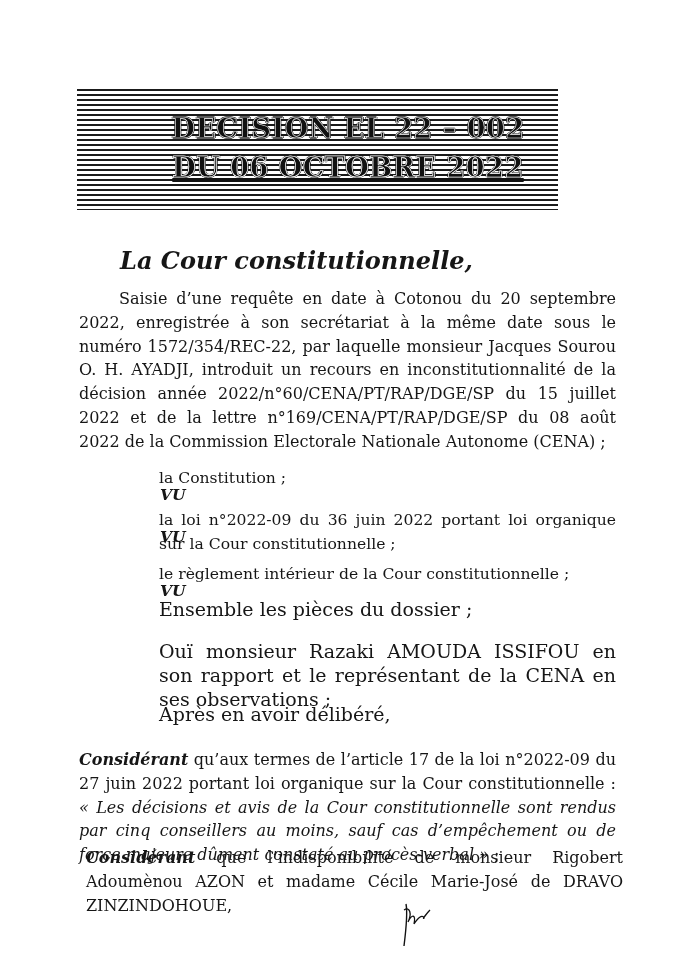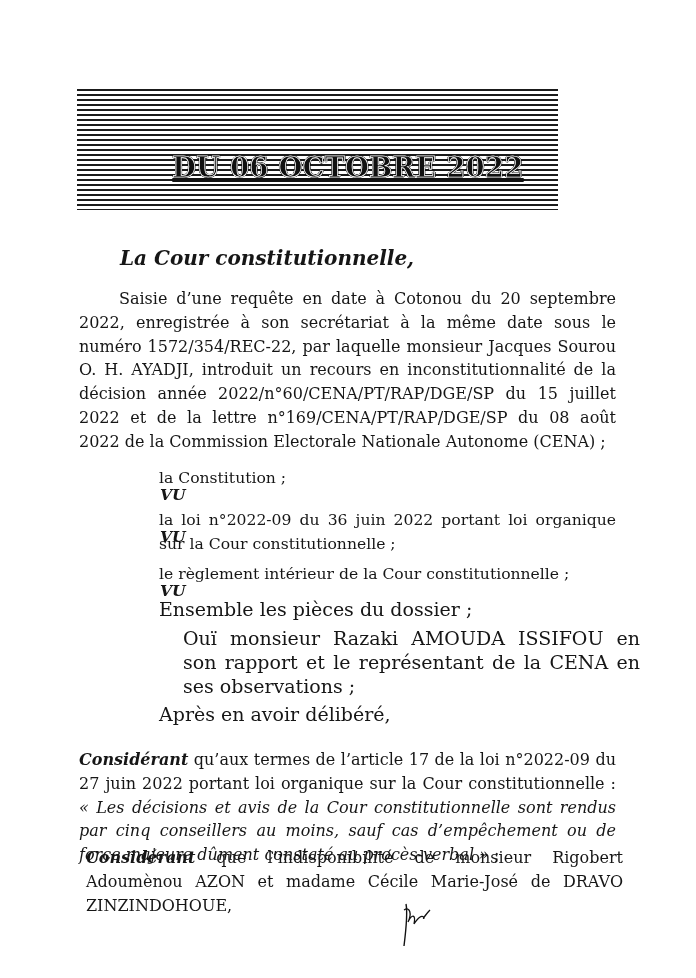--- a/index.html
+++ b/index.html
@@ -20,55 +20,56 @@
     text-shadow: 1px 0 0 #111, -1px 0 0 #111, 0 1px 0 #111, 0 -1px 0 #111;
     line-height: 32px;
   }
   .header-title span { -webkit-text-stroke: 0.6px #fff; }
   .ht1 { top: 113px; }
   .ht2 { top: 152px; text-decoration: underline; }
 
   .heading {
     position: absolute; left: 120px; top: 246px;
     font-family: "DejaVu Serif", serif; font-weight: bold; font-style: italic;
-    font-size: 20px;
+    font-size: 24px;
   }
 
   .para {
     position: absolute; font-size: 16px; line-height: 23.8px;
     text-align: justify; text-align-last: left; margin: 0;
   }
   .p-saisie { left: 79px; top: 287px; width: 537px; text-indent: 40px; }
 
   .vu-row { position: absolute; left: 120px; width: 496px; font-size: 15.6px; line-height: 23.8px; }
   .vu-label { position: absolute; left: 0; top: 16px; font-weight: bold; font-style: italic; margin-left: 40px; }
   .vu-text { position: absolute; left: 39px; top: 0; width: 457px; text-align: justify; text-align-last: left; }
   .vu1 { top: 467px; }
   .vu2 { top: 509px; }
   .vu3 { top: 563px; }
 
   .indent-text { position: absolute; left: 159px; width: 457px; font-size: 19px; line-height: 23.8px;
                  text-align: justify; text-align-last: left; margin: 0; }
   .ensemble { top: 598px; }
-  .oui { top: 627px; text-align-last: left; margin-left: 24px; }
+  .oui { top: 640px; text-align-last: left; }
   .apres { top: 703px; }
 
   .p-cons1 { left: 79px; top: 732px; width: 537px; margin-top: 16px; }
   .p-cons2 { left: 86px; top: 846px; width: 537px; }
   .kw { font-weight: bold; font-style: italic; }
   .quote { font-style: italic; }
 
   .signature { position: absolute; left: 400px; top: 900px; width: 34px; height: 48px; }
 </style>
 </head>
 <body>
 
 <div class="page">
 
   <div class="header-box"></div>
+  <div class="header-title ht1"><span>DECISION EL 22 – 002</span></div>
   <div class="header-title ht2"><span>DU 06 OCTOBRE 2022</span></div>
 
   <div class="heading">La Cour constitutionnelle,</div>
 
   <p class="para p-saisie">Saisie d’une requête en date à Cotonou du 20 septembre 2022, enregistrée à son secrétariat à la même date sous le numéro 1572/354/REC-22, par laquelle monsieur Jacques Sourou O. H. AYADJI, introduit un recours en inconstitutionnalité de la décision année 2022/n°60/CENA/PT/RAP/DGE/SP du 15 juillet 2022 et de la lettre n°169/CENA/PT/RAP/DGE/SP du 08 août 2022 de la Commission Electorale Nationale Autonome (CENA) ;</p>
 
   <div class="vu-row vu1">
     <span class="vu-label">VU</span>
     <span class="vu-text">la Constitution ;</span>
   </div>

